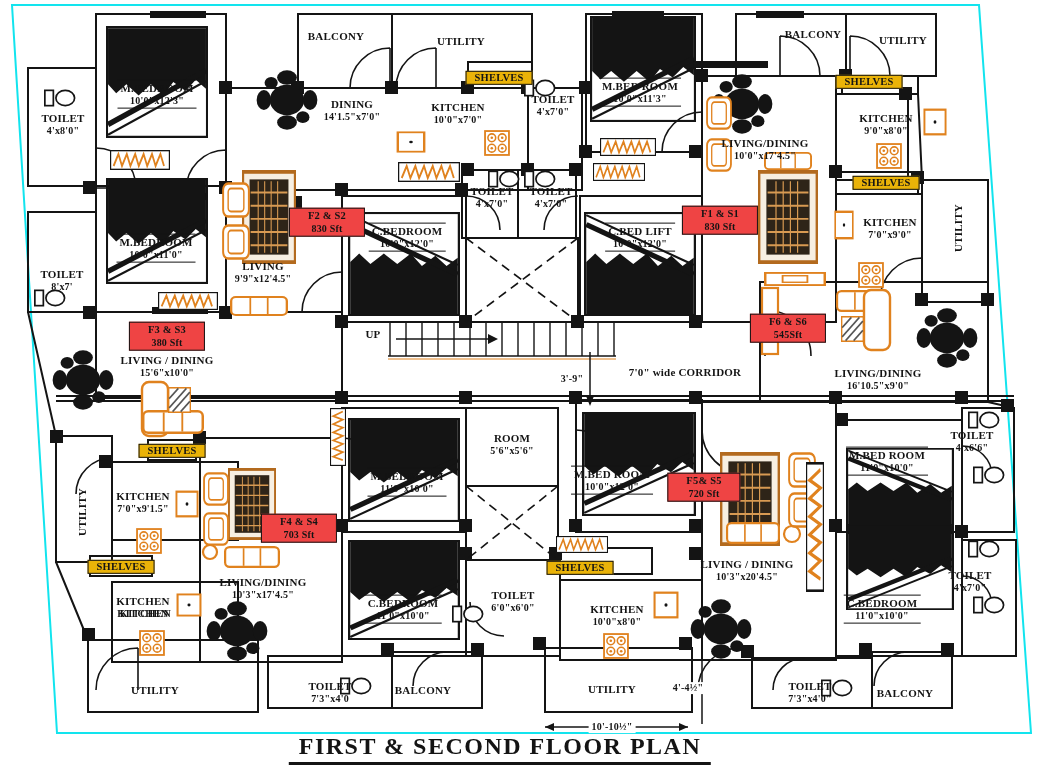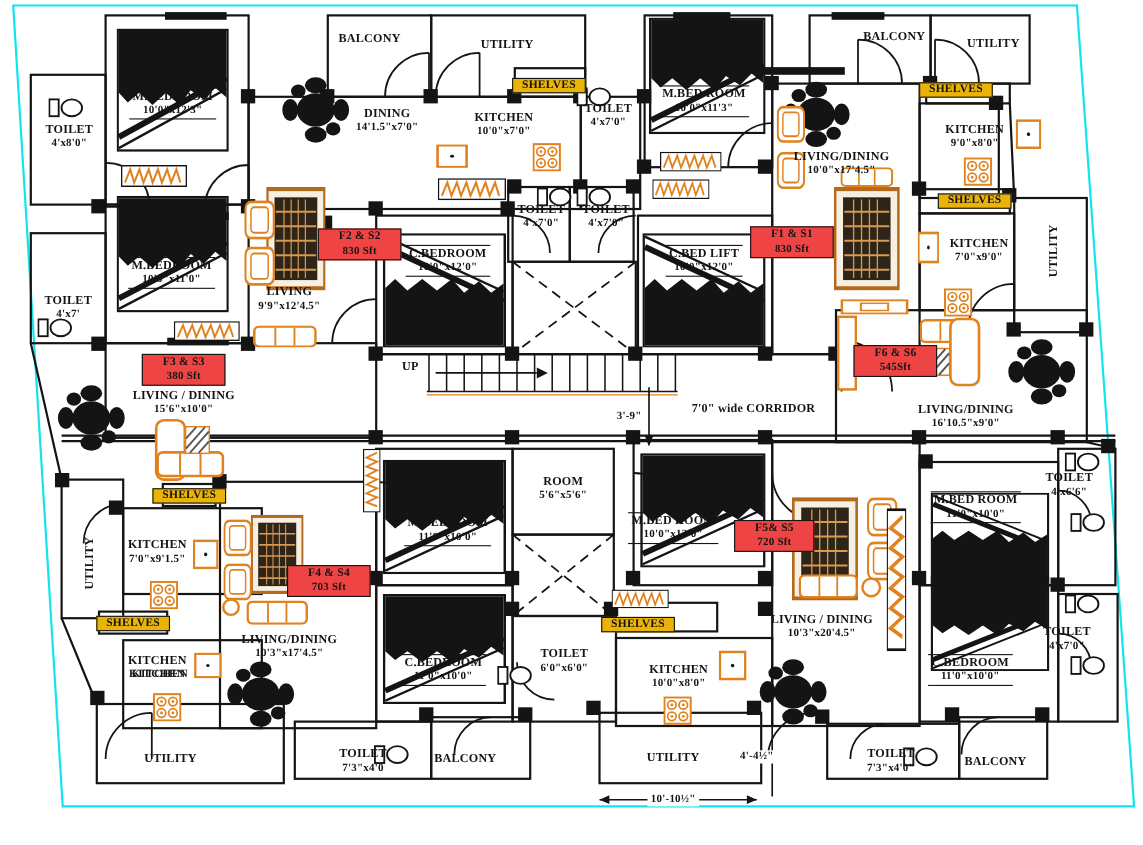--- a/index.html
+++ b/index.html
@@ -412,37 +412,37 @@
 <div class="lbl" style="left:352px;top:110px"><span>DINING</span><span class="d">14'1.5"x7'0"</span></div>
 <div class="lbl" style="left:458px;top:113px"><span>KITCHEN</span><span class="d">10'0"x7'0"</span></div>
 <div class="lbl" style="left:553px;top:105px"><span>TOILET</span><span class="d">4'x7'0"</span></div>
 <div class="lbl measured" style="left:640px;top:92px"><span>M.BED ROOM</span><span class="d">10'0"x11'3"</span></div>
 <div class="lbl" style="left:813px;top:34px"><span>BALCONY</span></div>
 <div class="lbl" style="left:903px;top:40px"><span>UTILITY</span></div>
 <div class="lbl boxed" style="left:869px;top:82px"><span>SHELVES</span></div>
 <div class="lbl" style="left:886px;top:124px"><span>KITCHEN</span><span class="d">9'0"x8'0"</span></div>
 <div class="lbl" style="left:765px;top:149px"><span>LIVING/DINING</span><span class="d">10'0"x17'4.5"</span></div>
 <div class="lbl measured" style="left:156px;top:248px"><span>M.BEDROOM</span><span class="d">10'0"x11'0"</span></div>
-<div class="lbl" style="left:62px;top:280px"><span>TOILET</span><span class="d">4'x7'</span></div>
+<div class="lbl" style="left:62px;top:280px"><span>TOILET</span><span class="d">8'x7'</span></div>
 <div class="lbl unitbox" style="left:327px;top:222px"><span>F2 &amp; S2</span><span class="d">830 Sft</span></div>
 <div class="lbl" style="left:263px;top:272px"><span>LIVING</span><span class="d">9'9"x12'4.5"</span></div>
 <div class="lbl" style="left:492px;top:197px"><span>TOILET</span><span class="d">4'x7'0"</span></div>
 <div class="lbl" style="left:551px;top:197px"><span>TOILET</span><span class="d">4'x7'0"</span></div>
 <div class="lbl measured" style="left:407px;top:237px"><span>C.BEDROOM</span><span class="d">10'0"x12'0"</span></div>
 <div class="lbl measured" style="left:640px;top:237px"><span>C.BED LIFT</span><span class="d">10'0"x12'0"</span></div>
 <div class="lbl unitbox" style="left:720px;top:220px"><span>F1 &amp; S1</span><span class="d">830 Sft</span></div>
 <div class="lbl" style="left:890px;top:228px"><span>KITCHEN</span><span class="d">7'0"x9'0"</span></div>
 <div class="lbl vert" style="left:958px;top:228px"><span>UTILITY</span></div>
 <div class="lbl boxed" style="left:886px;top:183px"><span>SHELVES</span></div>
 <div class="lbl unitbox" style="left:167px;top:336px"><span>F3 &amp; S3</span><span class="d">380 Sft</span></div>
 <div class="lbl" style="left:167px;top:366px"><span>LIVING / DINING</span><span class="d">15'6"x10'0"</span></div>
 <div class="lbl small" style="left:373px;top:334px"><span>UP</span></div>
 <div class="lbl dimtxt bg" style="left:572px;top:379px"><span>3'-9"</span></div>
 <div class="lbl" style="left:685px;top:372px"><span>7'0" wide CORRIDOR</span></div>
-<div class="lbl unitbox" style="left:814px;top:328px"><span>F6 &amp; S6</span><span class="d">545Sft</span></div>
+<div class="lbl unitbox" style="left:788px;top:328px"><span>F6 &amp; S6</span><span class="d">545Sft</span></div>
 <div class="lbl" style="left:878px;top:379px"><span>LIVING/DINING</span><span class="d">16'10.5"x9'0"</span></div>
 <div class="lbl boxed" style="left:172px;top:451px"><span>SHELVES</span></div>
 <div class="lbl vert" style="left:82px;top:512px"><span>UTILITY</span></div>
 <div class="lbl" style="left:143px;top:502px"><span>KITCHEN</span><span class="d">7'0"x9'1.5"</span></div>
 <div class="lbl measured" style="left:407px;top:482px"><span>M.BEDROOM</span><span class="d">11'0"x10'0"</span></div>
 <div class="lbl" style="left:512px;top:444px"><span>ROOM</span><span class="d">5'6"x5'6"</span></div>
 <div class="lbl measured" style="left:612px;top:480px"><span>M.BED ROOM</span><span class="d">10'0"x12'0"</span></div>
 <div class="lbl unitbox" style="left:704px;top:487px"><span>F5&amp; S5</span><span class="d">720 Sft</span></div>
 <div class="lbl measured" style="left:887px;top:461px"><span>M.BED ROOM</span><span class="d">11'0"x10'0"</span></div>
 <div class="lbl" style="left:972px;top:441px"><span>TOILET</span><span class="d">4'x6'6"</span></div>
@@ -459,14 +459,15 @@
 <div class="lbl measured" style="left:882px;top:609px"><span>C.BEDROOM</span><span class="d">11'0"x10'0"</span></div>
 <div class="lbl" style="left:155px;top:690px"><span>UTILITY</span></div>
 <div class="lbl" style="left:330px;top:692px"><span>TOILET</span><span class="d">7'3"x4'0</span></div>
 <div class="lbl" style="left:423px;top:690px"><span>BALCONY</span></div>
 <div class="lbl" style="left:612px;top:689px"><span>UTILITY</span></div>
 <div class="lbl dimtxt bg" style="left:688px;top:688px"><span>4'-4½"</span></div>
 <div class="lbl" style="left:810px;top:692px"><span>TOILET</span><span class="d">7'3"x4'0"</span></div>
 <div class="lbl" style="left:905px;top:693px"><span>BALCONY</span></div>
 <div class="lbl dimtxt bg" style="left:612px;top:727px"><span>10'-10½"</span></div>
 
+<div id="plan-title">FIRST &amp; SECOND  FLOOR PLAN</div>
 
 </div>
 
 </body></html>

